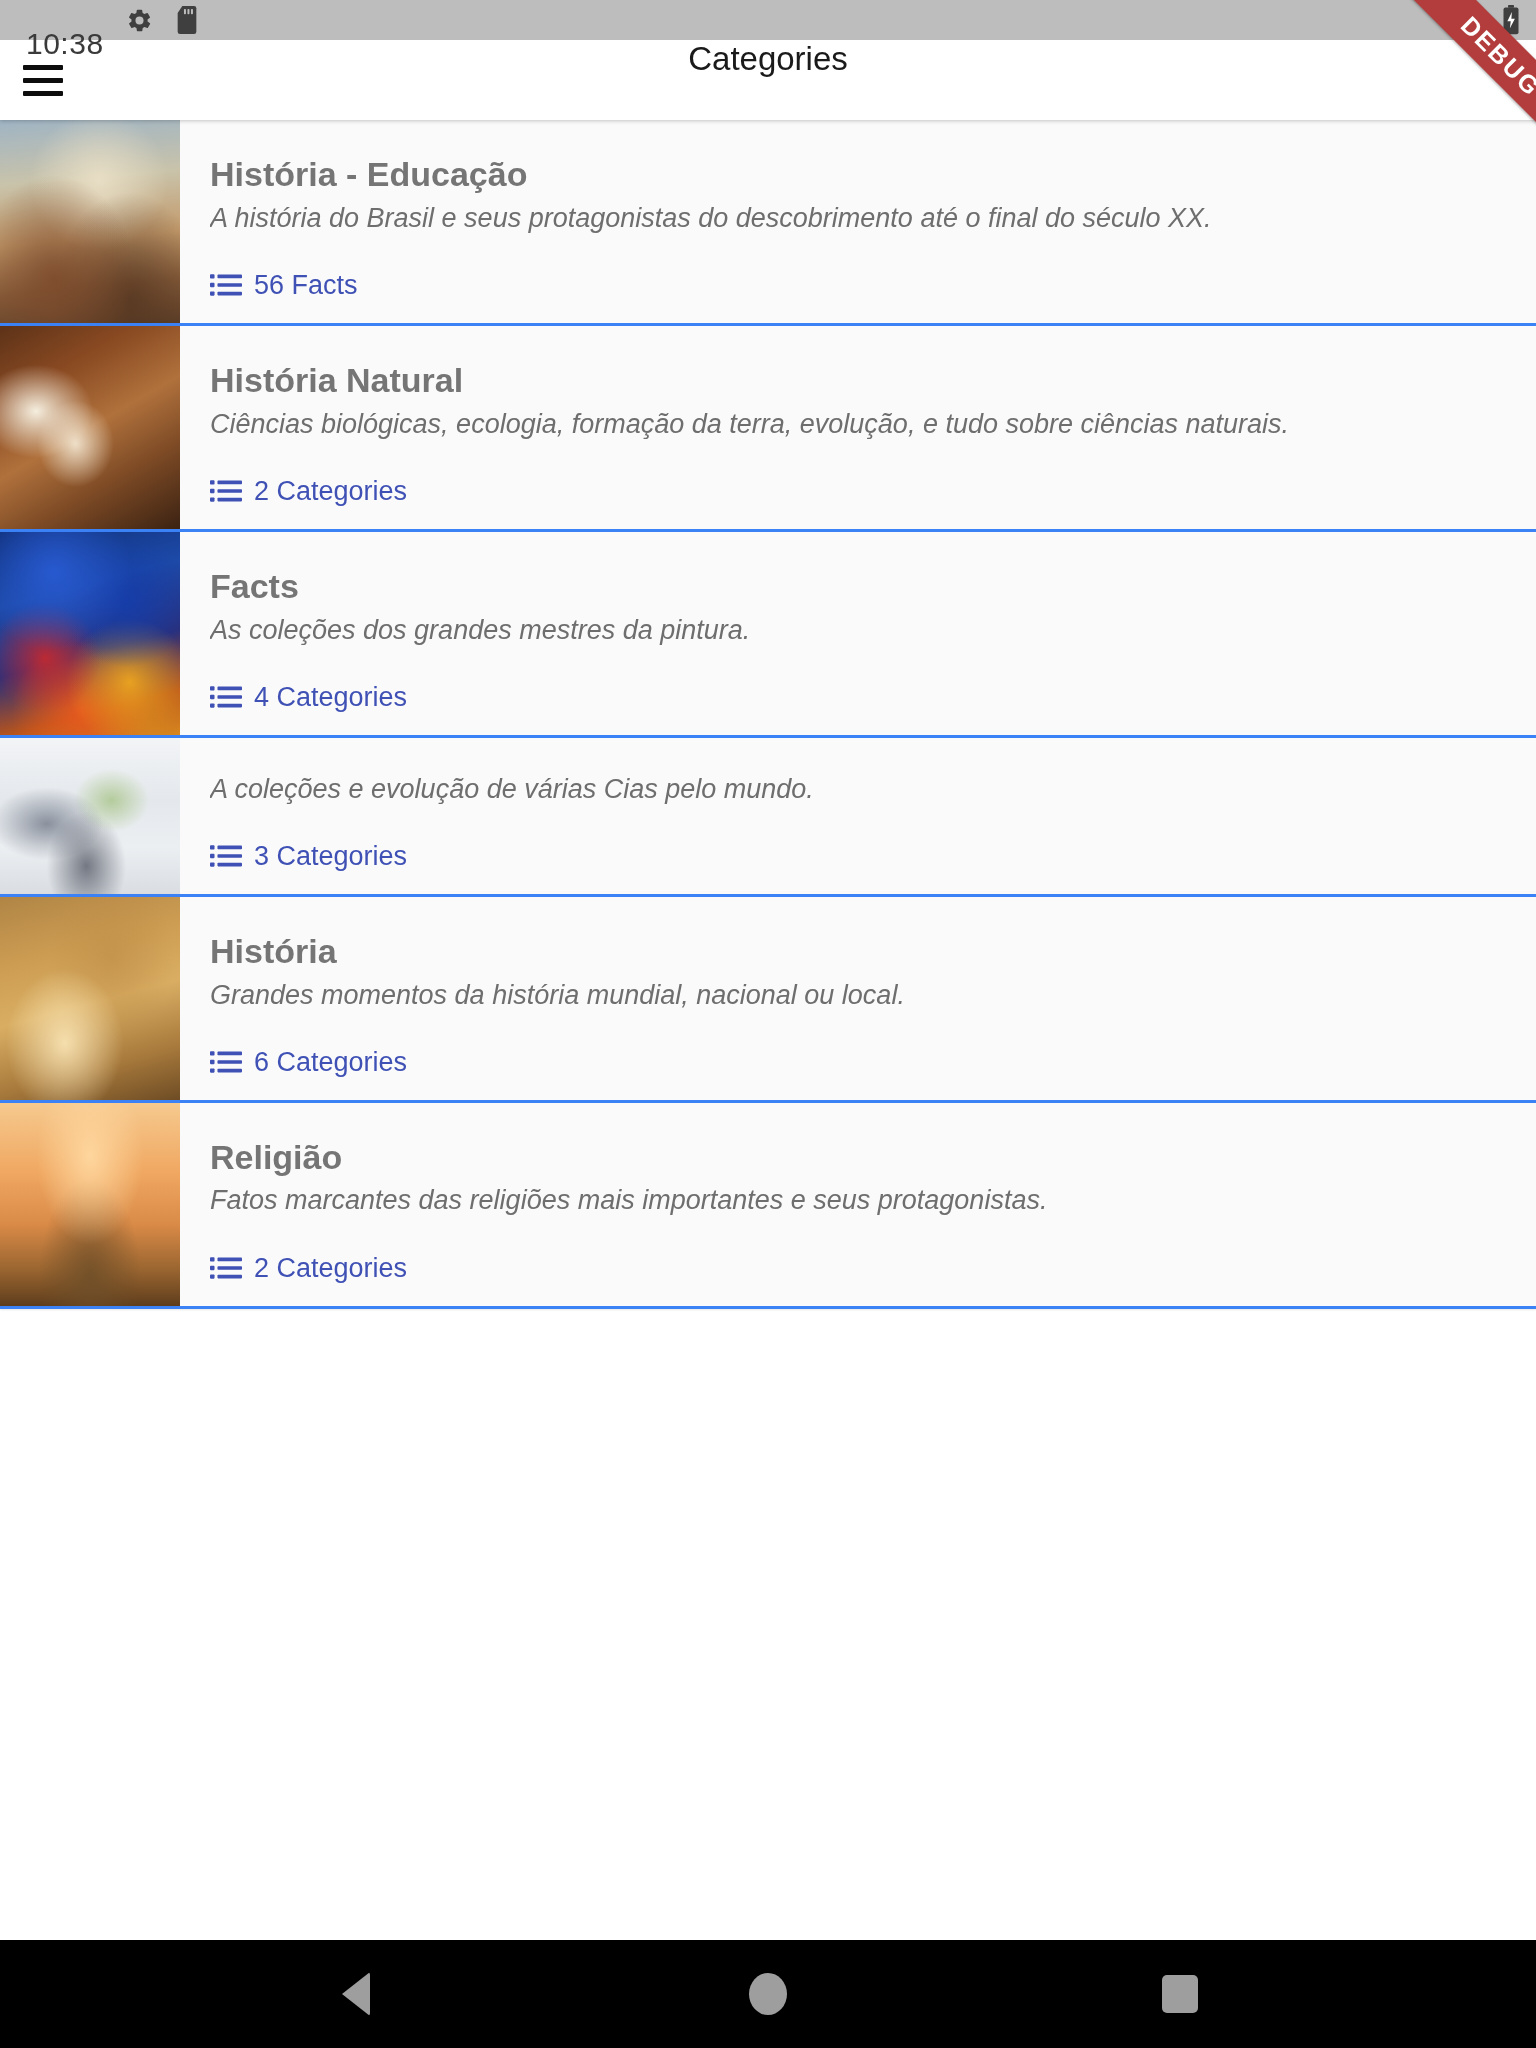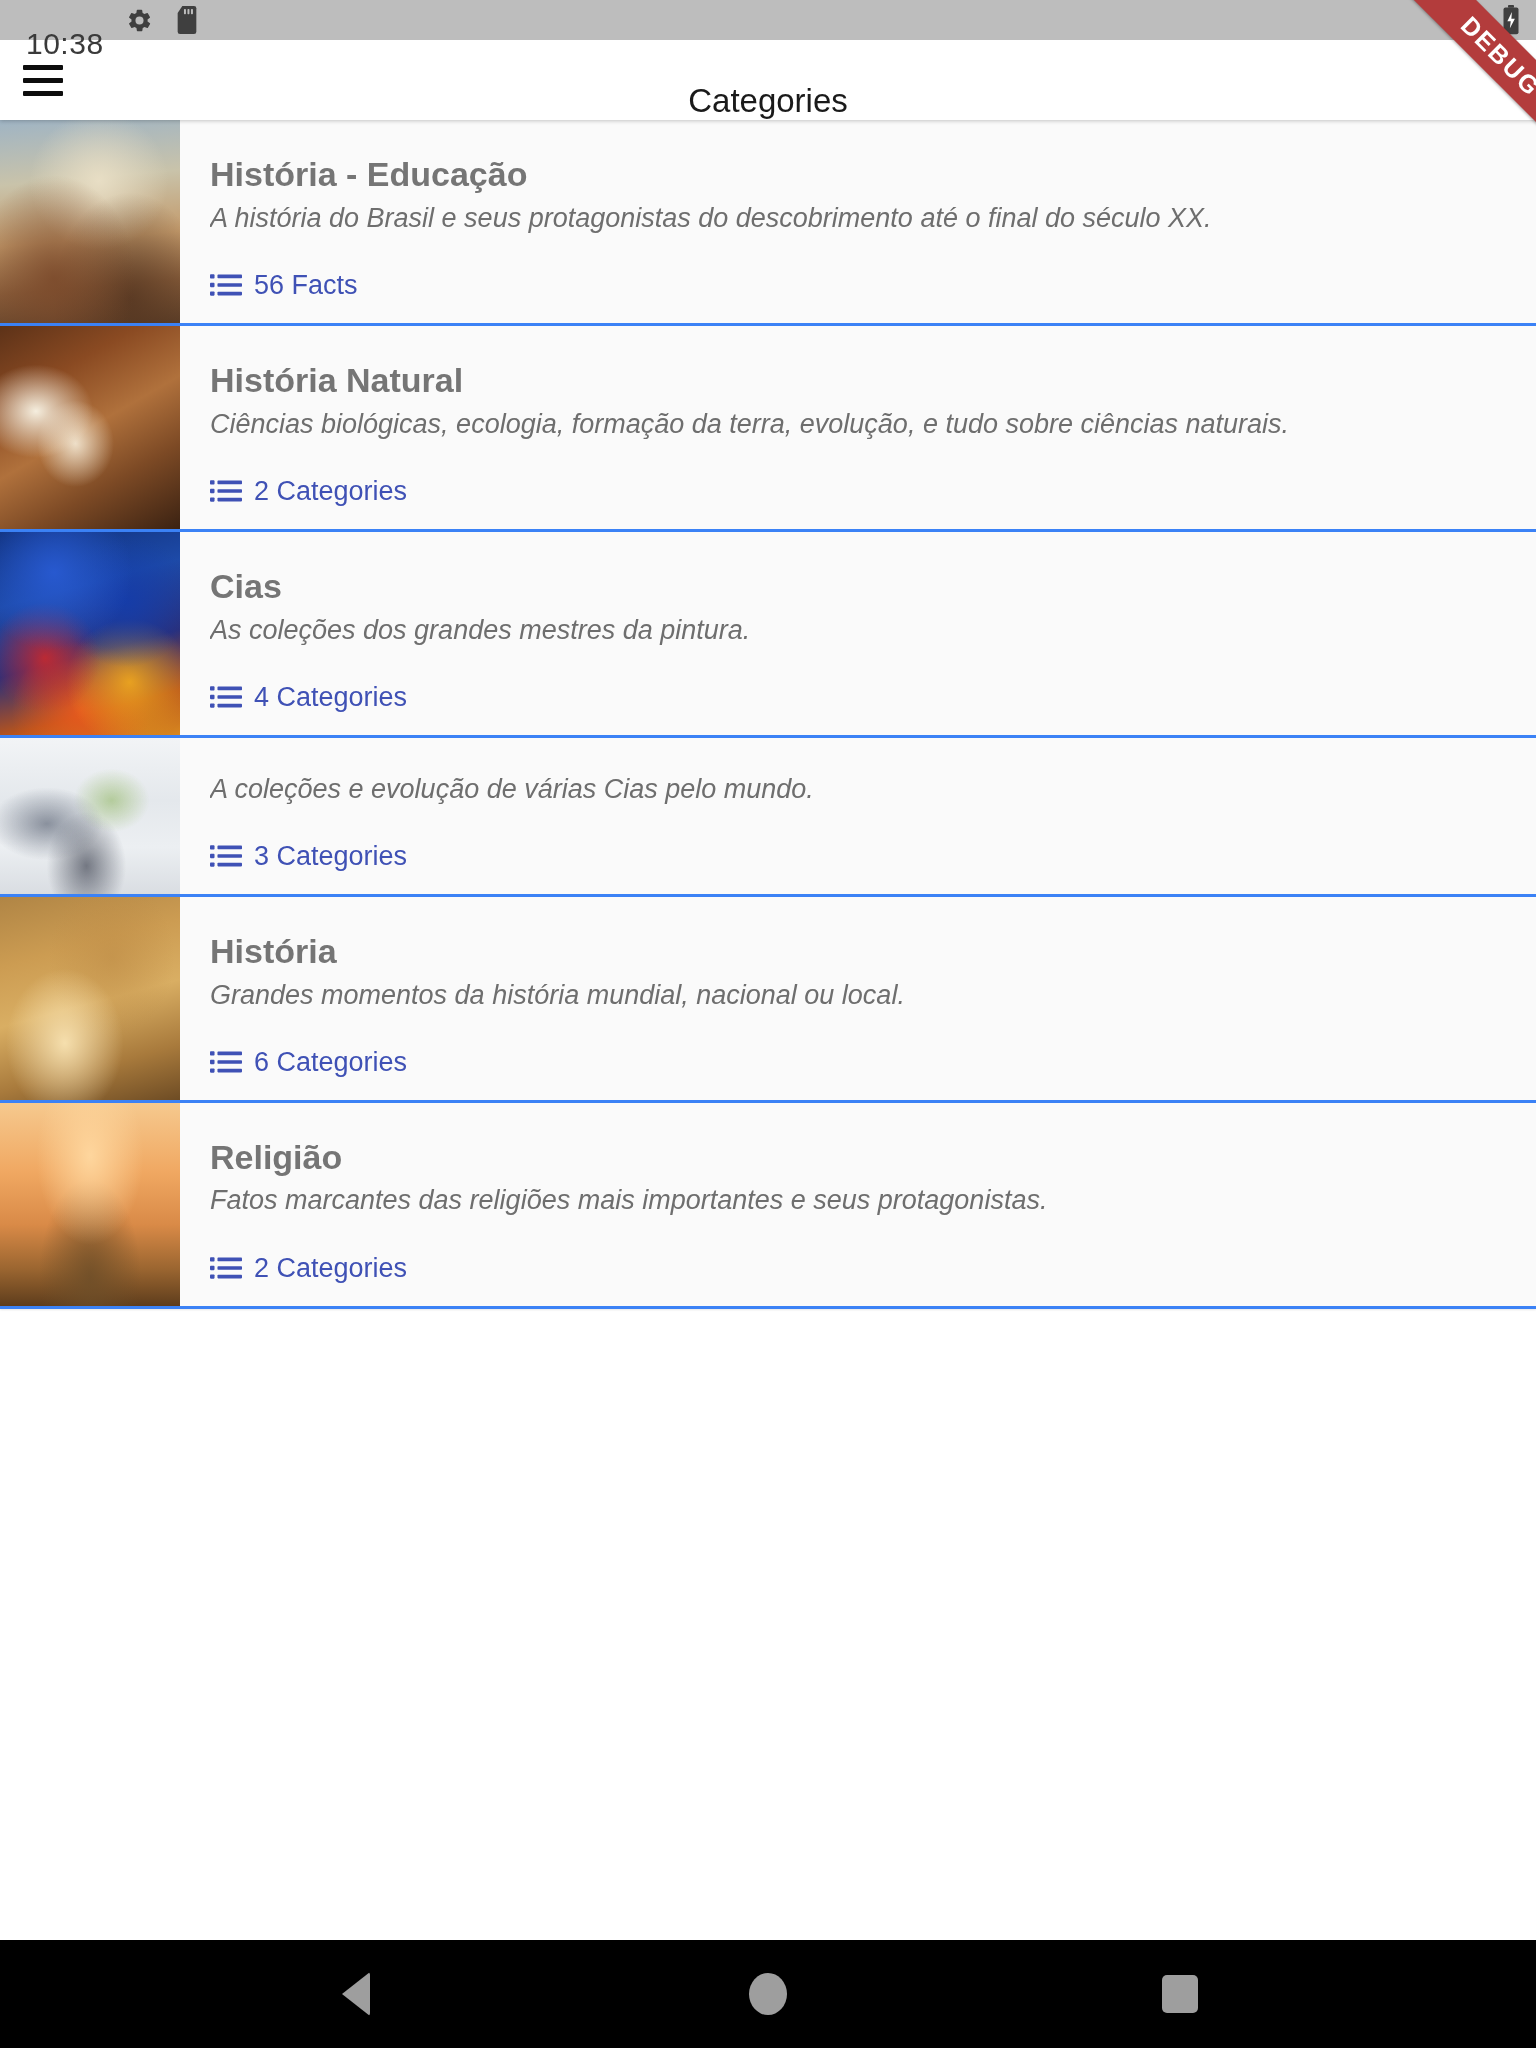--- a/index.html
+++ b/index.html
@@ -52,21 +52,21 @@
     gap: 18px;
   }
   .sicon { display: block; }
 
   
   .app-bar {
     height: 80px;
     flex: 0 0 80px;
     background: #ffffff;
     display: flex;
-    align-items: flex-end;
+    align-items: flex-start;
     position: relative;
     box-shadow: 0 1px 4px rgba(0,0,0,0.22);
     z-index: 5;
   }
   .menu-btn {
     width: 86px;
     height: 80px;
     display: flex;
     align-items: center;
     justify-content: center;
@@ -370,21 +370,21 @@
                 <rect x="5.6" y="14" width="18.4" height="2.8" rx="0.6"></rect>
               </svg>
             </span>
             <span class="meta-label">2 Categories</span>
           </div>
         </div>
       </div>
       <div class="card">
         <div class="thumb t-arte"></div>
         <div class="card-body">
-          <div class="card-title">Cias</div>
+          <div class="card-title">Facts</div>
           <div class="card-desc">As coleções dos grandes mestres da pintura.</div>
           <div class="card-meta">
             <span>
               <svg class="list-icon" width="32" height="26" viewBox="0 0 24 18" fill="#3f51b5">
                 <rect x="0" y="1" width="3.4" height="3.2" rx="0.6"></rect>
                 <rect x="5.6" y="1.2" width="18.4" height="2.8" rx="0.6"></rect>
                 <rect x="0" y="7.4" width="3.4" height="3.2" rx="0.6"></rect>
                 <rect x="5.6" y="7.6" width="18.4" height="2.8" rx="0.6"></rect>
                 <rect x="0" y="13.8" width="3.4" height="3.2" rx="0.6"></rect>
                 <rect x="5.6" y="14" width="18.4" height="2.8" rx="0.6"></rect>

